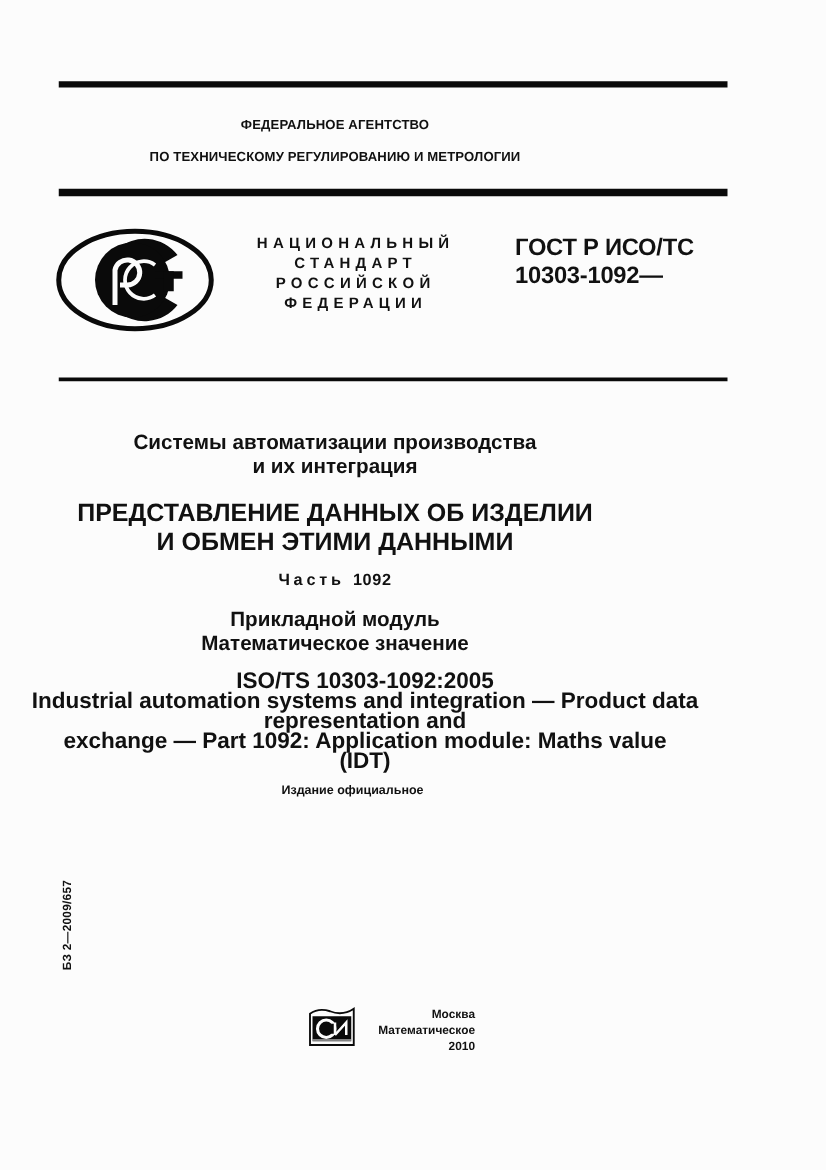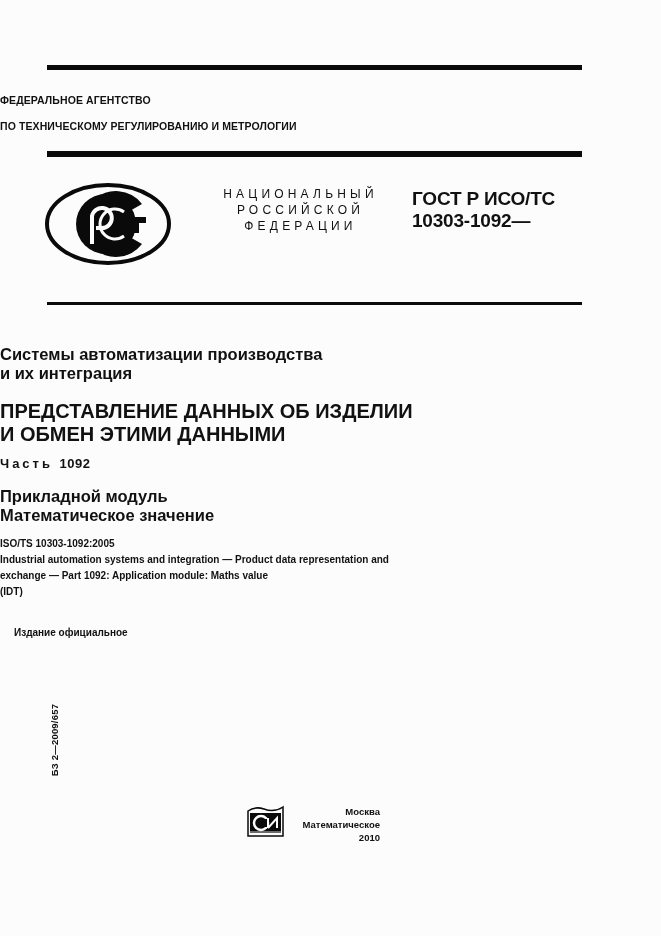--- a/index.html
+++ b/index.html
@@ -19,33 +19,33 @@
     .rule {
       position: absolute;
       left: 47px;
       width: 535px;
       background: #0a0a0a;
     }
     .center-text {
       position: absolute;
       left: 0;
       width: 536px;
-      text-align: left;
+      text-align: center;
       font-weight: bold;
     }
     .agency-line {
       font-size: 10.5px;
       letter-spacing: 0.1px;
     }
     .natstd {
       position: absolute;
-      left: 208px;
+      left: 192px;
       width: 185px;
       text-align: center;
-      font-weight: normal;
+      font-weight: bold;
       font-size: 12px;
       letter-spacing: 4.2px;
       line-height: 16px;
     }
     .gost {
       position: absolute;
       left: 412px;
       top: 188px;
       font-weight: bold;
       font-size: 19px;
@@ -63,22 +63,23 @@
     .part {
       font-size: 13px;
       letter-spacing: 3px;
     }
     .part .num { letter-spacing: 0.5px; }
     .module {
       font-size: 16.5px;
       line-height: 19px;
     }
     .iso {
-      font-size: 10px;
+      font-size: 18px;
       line-height: 16px;
+      padding-left: 24px;
     }
     .edition {
       font-size: 10px;
       padding-left: 14px;
     }
     .side-code {
       position: absolute;
       left: 54px;
       top: 740px;
       transform: translate(-50%, -50%) rotate(-90deg);
@@ -119,20 +120,21 @@
 
     <path d="M 80 30 A 15 15 0 1 0 80 54" fill="none" stroke="#fcfcfc" stroke-width="3"></path>
 
     <rect x="80" y="35" width="22" height="6" fill="#0a0a0a"></rect>
     <rect x="87" y="35" width="8" height="16" fill="#0a0a0a"></rect>
   </svg>
 </div>
 
 <div class="natstd" style="top:186px;">
   <div>НАЦИОНАЛЬНЫЙ</div>
+  <div>СТАНДАРТ</div>
   <div>РОССИЙСКОЙ</div>
   <div>ФЕДЕРАЦИИ</div>
 </div>
 
 <div class="gost">
   <div>ГОСТ Р ИСО/ТС</div>
   <div>10303-1092—</div>
 </div>
 
 <div class="rule" style="top:302px;height:3px;"></div>

